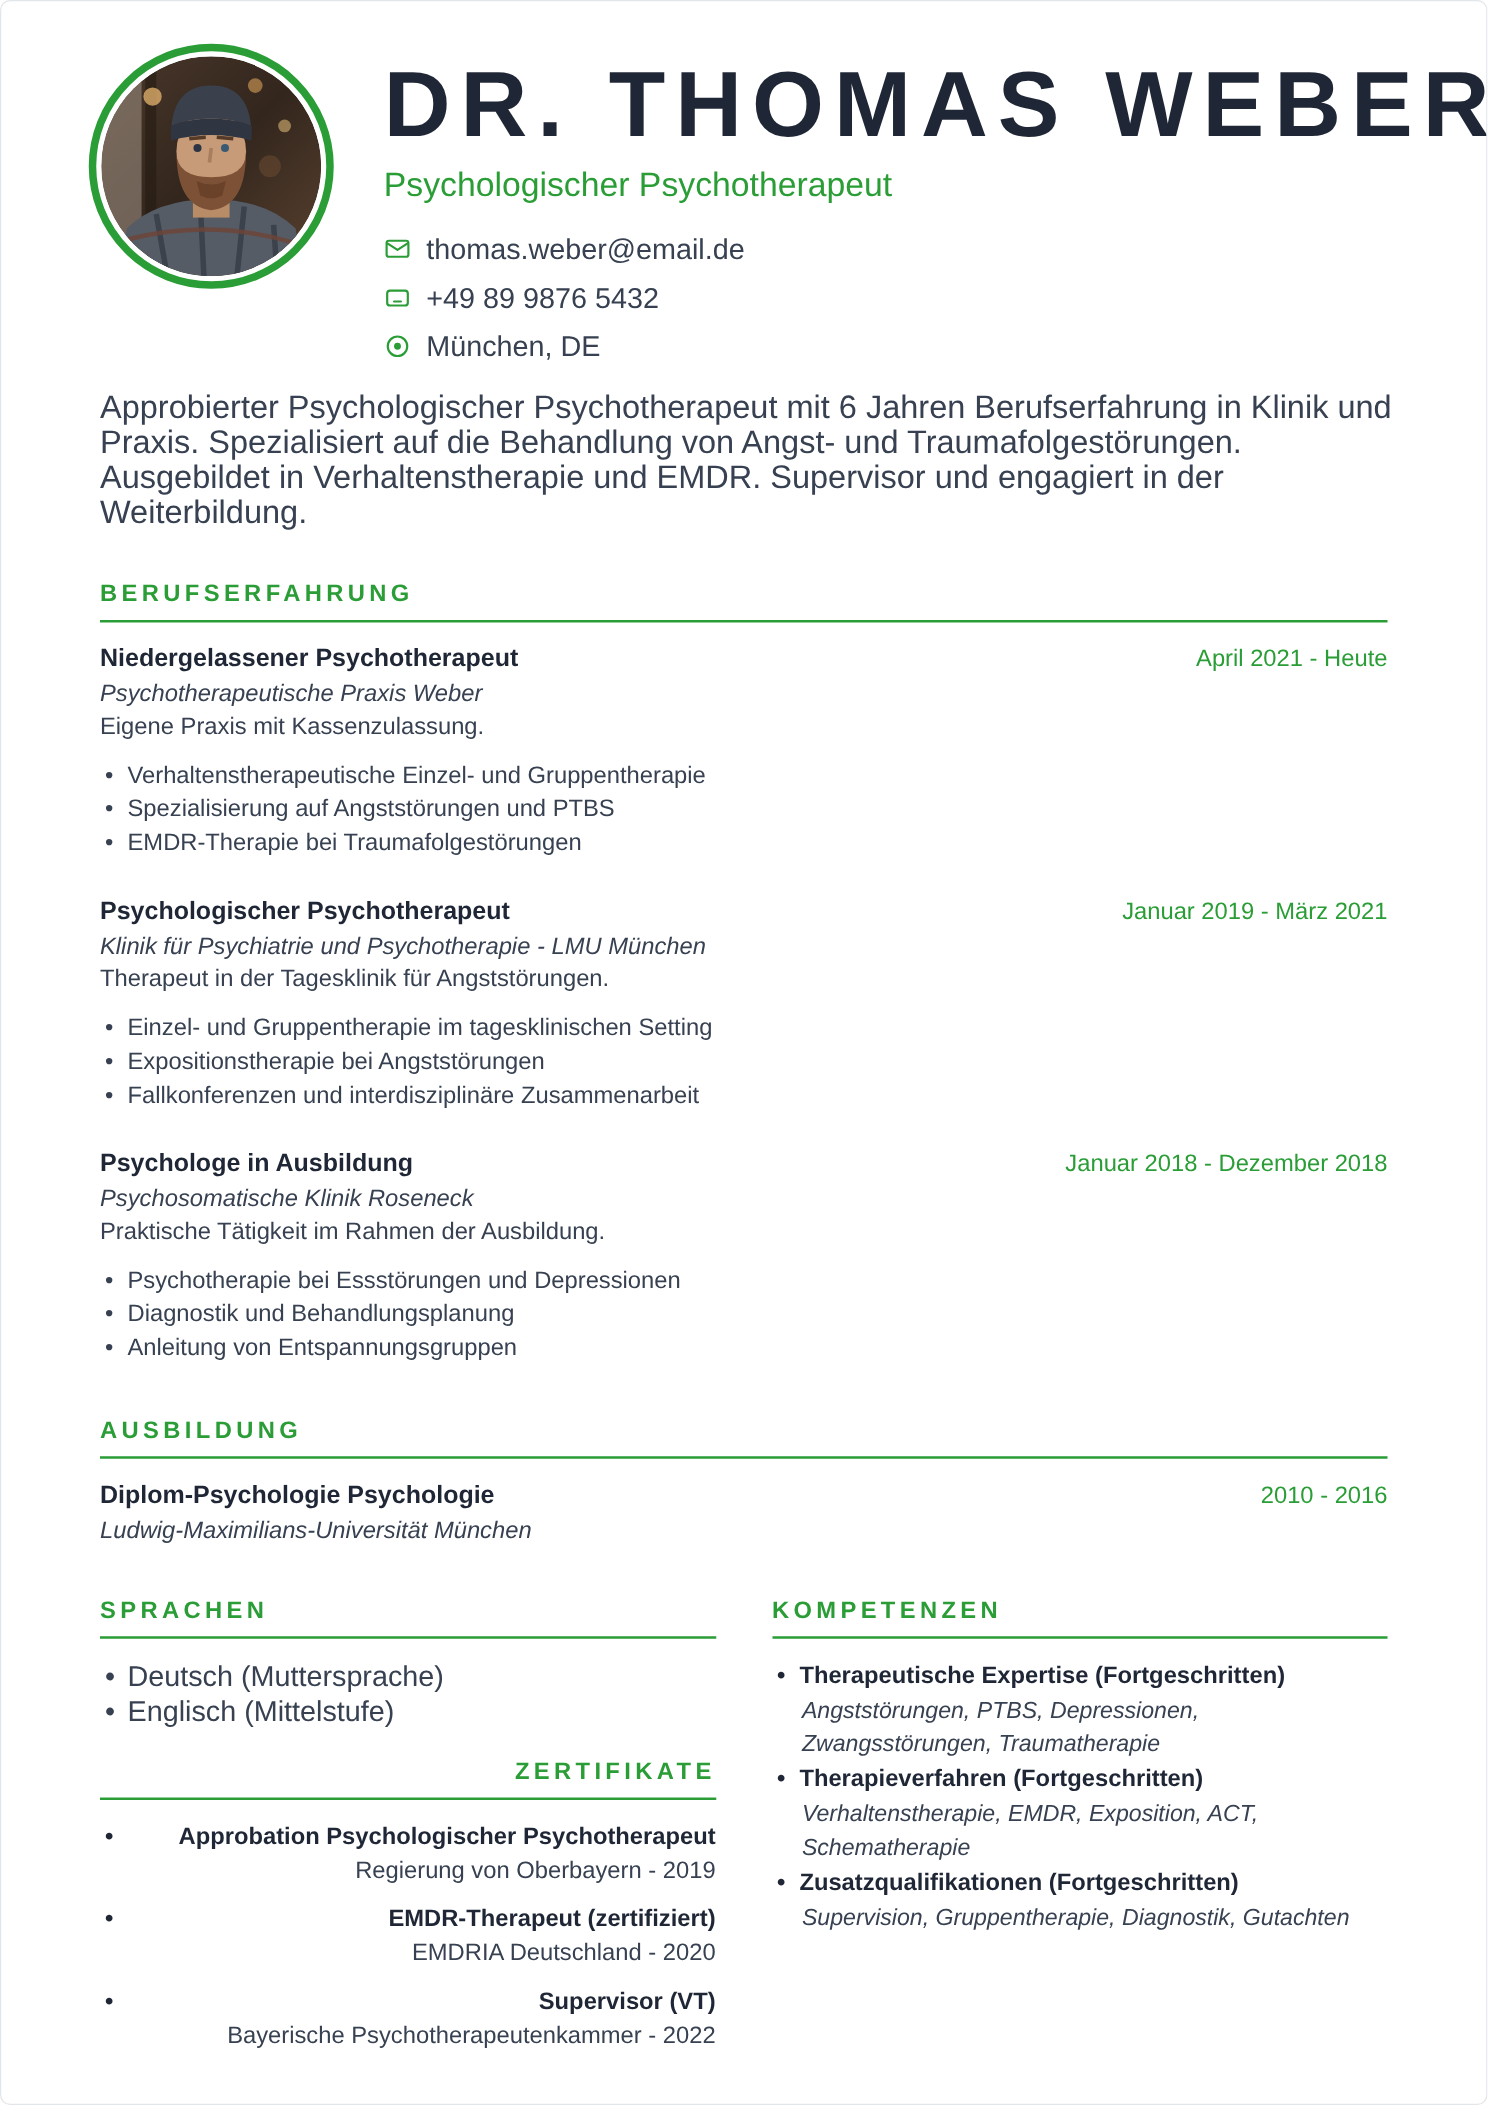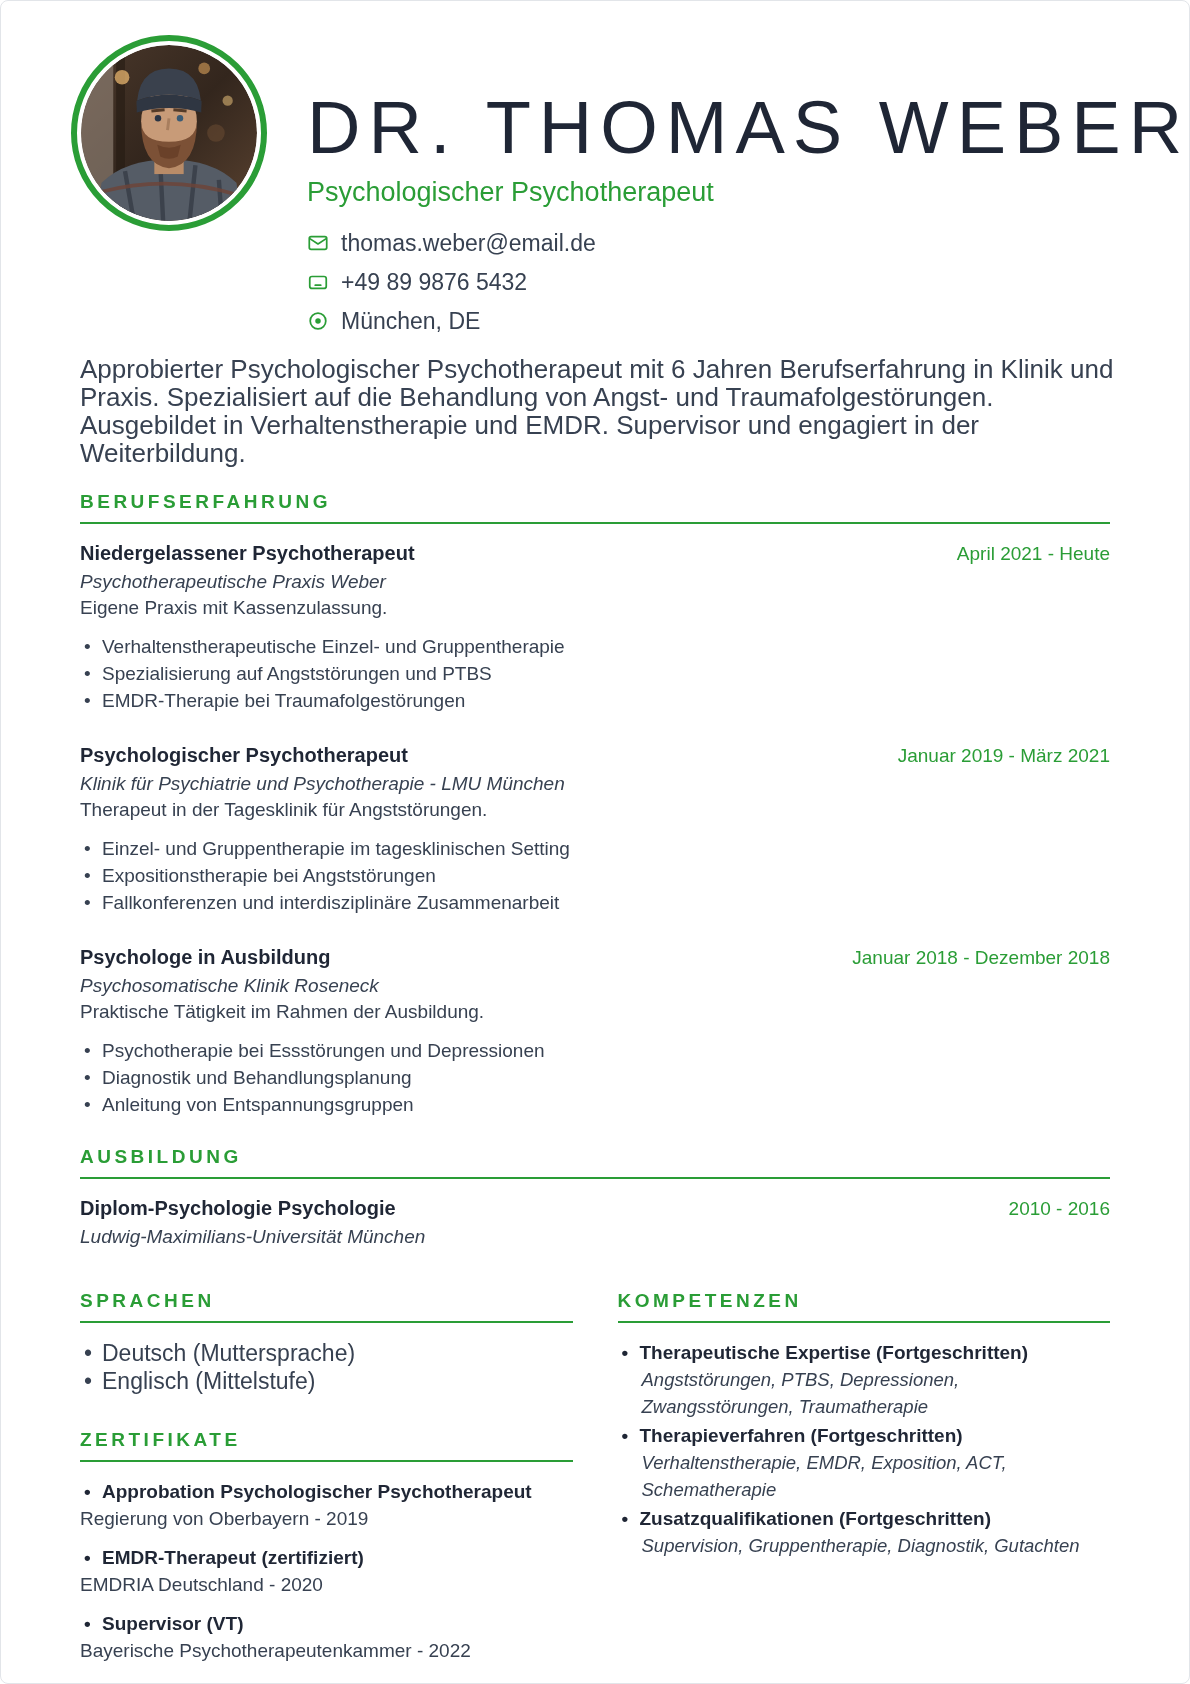--- a/index.html
+++ b/index.html
@@ -22,55 +22,55 @@
   .header{display:flex;align-items:flex-start;padding:34px 0 0 70px;}
   .avatar-ring{
     flex:0 0 auto;
     width:196px;height:196px;border-radius:50%;
     border:6px solid var(--accent);
     padding:4px;background:#fff;
   }
   .avatar-ring svg{display:block;width:100%;height:100%;border-radius:50%;}
   .header-text{margin-left:40px;min-width:0;padding-top:10px;}
   .name{
-    font-size:74px;font-weight:400;color:var(--ink);
-    letter-spacing:8px;white-space:nowrap;line-height:1.05;margin-top:44px;
+    font-size:74px;font-weight:700;color:var(--ink);
+    letter-spacing:8px;white-space:nowrap;line-height:1.05;
   }
   .role{font-size:27px;color:var(--accent);margin-top:10px;font-weight:400;}
   .contacts{list-style:none;margin-top:22px;}
   .contacts li{display:flex;align-items:center;font-size:23px;color:var(--body);margin-bottom:12px;}
   .contacts .cicon{display:inline-flex;width:22px;height:22px;margin-right:12px;color:var(--accent);}
   .contacts .cicon svg{width:22px;height:22px;}
   
   .summary{padding:0 58px 0 79px;margin-top:8px;font-size:26px;line-height:28px;color:var(--body);}
   
   .content{padding:0 79px;}
   .sec-heading{
     font-size:19px;font-weight:700;color:var(--accent);
     letter-spacing:3.5px;padding-bottom:9px;
     border-bottom:2.5px solid var(--accent);
     margin-bottom:16px;
   }
-  .section{margin-top:24px;}
+  .section{margin-top:42px;}
   
   .job{margin-bottom:28px;}
   .row-head{display:flex;justify-content:space-between;align-items:baseline;}
   .job-title{font-size:20px;font-weight:700;color:var(--ink);line-height:26px;}
   .job-date{font-size:19px;color:var(--accent);white-space:nowrap;line-height:26px;}
   .company{font-size:19px;font-style:italic;color:var(--body);line-height:26px;margin-top:2px;}
   .desc{font-size:19px;color:var(--body);line-height:26px;}
   ul.bullets{list-style:none;margin-top:12px;}
   ul.bullets li{
     position:relative;padding-left:22px;
     font-size:19px;line-height:27px;color:var(--body);
   }
   ul.bullets li::before{content:"•";position:absolute;left:4px;color:var(--body);}
   
   .two-col{display:grid;grid-template-columns:1fr 1fr;gap:0 45px;padding:0 79px;margin-top:40px;}
-  .subsection + .subsection{margin-top:34px;}
+  .subsection + .subsection{margin-top:24px;text-align:right;}
   ul.plain{list-style:none;}
   ul.plain li{position:relative;padding-left:22px;font-size:23px;line-height:28px;color:var(--body);}
   ul.plain li::before{content:"•";position:absolute;left:4px;color:var(--body);}
   .cert{margin-bottom:12px;}
   .cert-name{position:relative;padding-left:22px;font-size:19px;font-weight:700;color:var(--ink);line-height:27px;}
   .cert-name::before{content:"•";position:absolute;left:4px;color:var(--ink);}
   .cert-issuer{font-size:19px;color:var(--body);line-height:27px;}
   .comp{margin-bottom:2px;}
   .comp-name{position:relative;padding-left:22px;font-size:19px;font-weight:700;color:var(--ink);line-height:27px;}
   .comp-name::before{content:"•";position:absolute;left:4px;color:var(--ink);}

